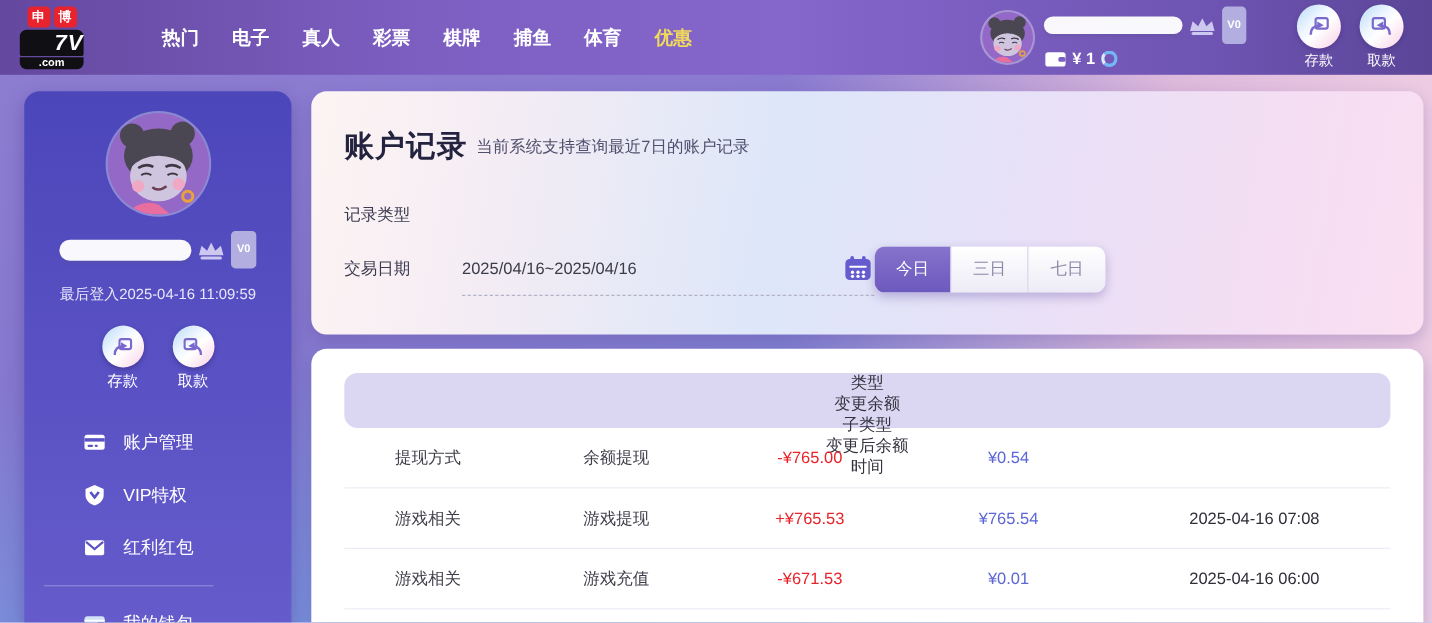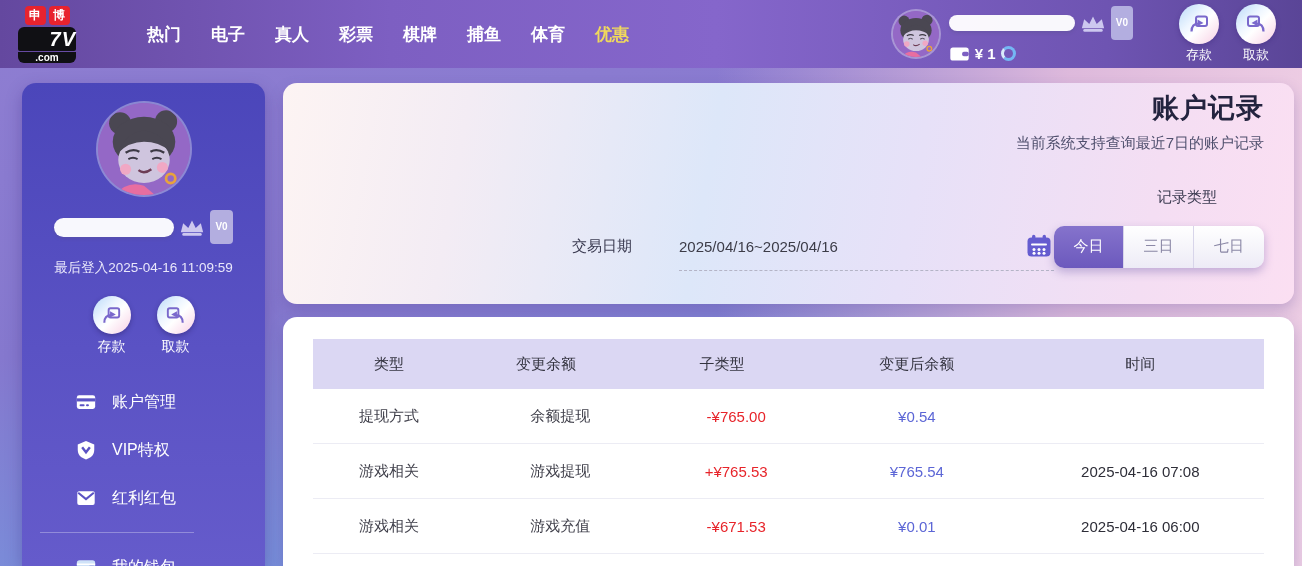--- a/index.html
+++ b/index.html
@@ -84,45 +84,45 @@
     font-size:16px; cursor:pointer; }
   .menu-item svg { width:22px; height:22px; flex:none; }
   .side-divider { width:calc(100% - 36px); height:1px; background:rgba(255,255,255,.3);
     margin:10px 0 10px -35px; align-self:center; }
 
   
   .main { flex:1; display:flex; flex-direction:column; min-width:0; }
   .filter-panel { height:221px; flex:none; border-radius:14px; padding:0 30px;
     background:linear-gradient(100deg,#fdf4f3 0%,#f3ecf4 18%,#dde7f9 42%,#e7e1f8 62%,#f4def3 85%,#fbdff2 100%);
     box-shadow:0 6px 14px rgba(90,70,150,.28); }
-  .title-row { padding-top:7px; display:flex; align-items:flex-end; gap:8px;flex-direction:column; }
+  .title-row { padding-top:32px; display:flex; align-items:center; gap:8px; }
   .page-title { font-size:27px; font-weight:700; color:#23233f; margin:0; letter-spacing:1px; }
   .page-subtitle { font-size:15px; color:#50506e; }
-  .filter-row { display:flex; align-items:center; height:49px;justify-content:flex-end; }
+  .filter-row { display:flex; align-items:center; height:49px; }
   .filter-row.first { margin-top:20px; }
   .f-label { width:107px; flex:none; font-size:15px; color:#3a3a50; }
   .f-field { width:375px; height:100%; display:flex; align-items:center;
     justify-content:space-between; border-bottom:1px solid #cfcfda; cursor:pointer; }
   .f-field.dashed { border-bottom:1px dashed #b4b4c6; }
   .f-value { font-size:15px; color:#3c3c48; }
   .chevron-down { width:0; height:0; border:5px solid transparent; border-top-color:#8f8fae;
     margin:5px 8px 0 0; }
   .calendar-ico { width:26px; height:24px; margin-right:2px; cursor:pointer; }
   .range-group { display:flex; height:42px; border-radius:10px;
     overflow:hidden; box-shadow:0 4px 10px rgba(110,90,170,.4); }
   .range-btn { width:70px; display:flex; align-items:center; justify-content:center;
     font-size:15px; color:#8b88a6; cursor:pointer;
     background:linear-gradient(180deg,#ffffff,#edebf6); border-right:1px solid #d8d5ea; }
   .range-btn:last-child { border-right:none; }
   .range-btn.active { background:linear-gradient(180deg,#8573cc,#6c59bd); color:#fff; }
 
   .table-panel { flex:1; margin-top:13px; background:#fff; border-radius:14px 14px 0 0;
     padding:22px 30px 0; box-shadow:0 6px 14px rgba(90,70,150,.28); }
   .thead { display:flex; height:50px; align-items:center; background:#dbd7f3;
-    border-radius:0; font-size:15px; color:#33333f; }
+    border-radius:12px; font-size:15px; color:#33333f;flex-direction:column; }
   .trow { display:flex; height:55px; align-items:center; border-bottom:1px solid #ececf4;
     font-size:15px; color:#3f3f4a; }
   .col { text-align:center; }
   .col1 { width:16%; } .col2 { width:20%; } .col3 { width:17%; }
   .col4 { width:21%; } .col5 { width:26%; }
   .c-change { color:#e7242a; }
   .c-balance { color:#5c66d6; }
   .c-time { color:#2e2e38; }
 </style>
 </head>

